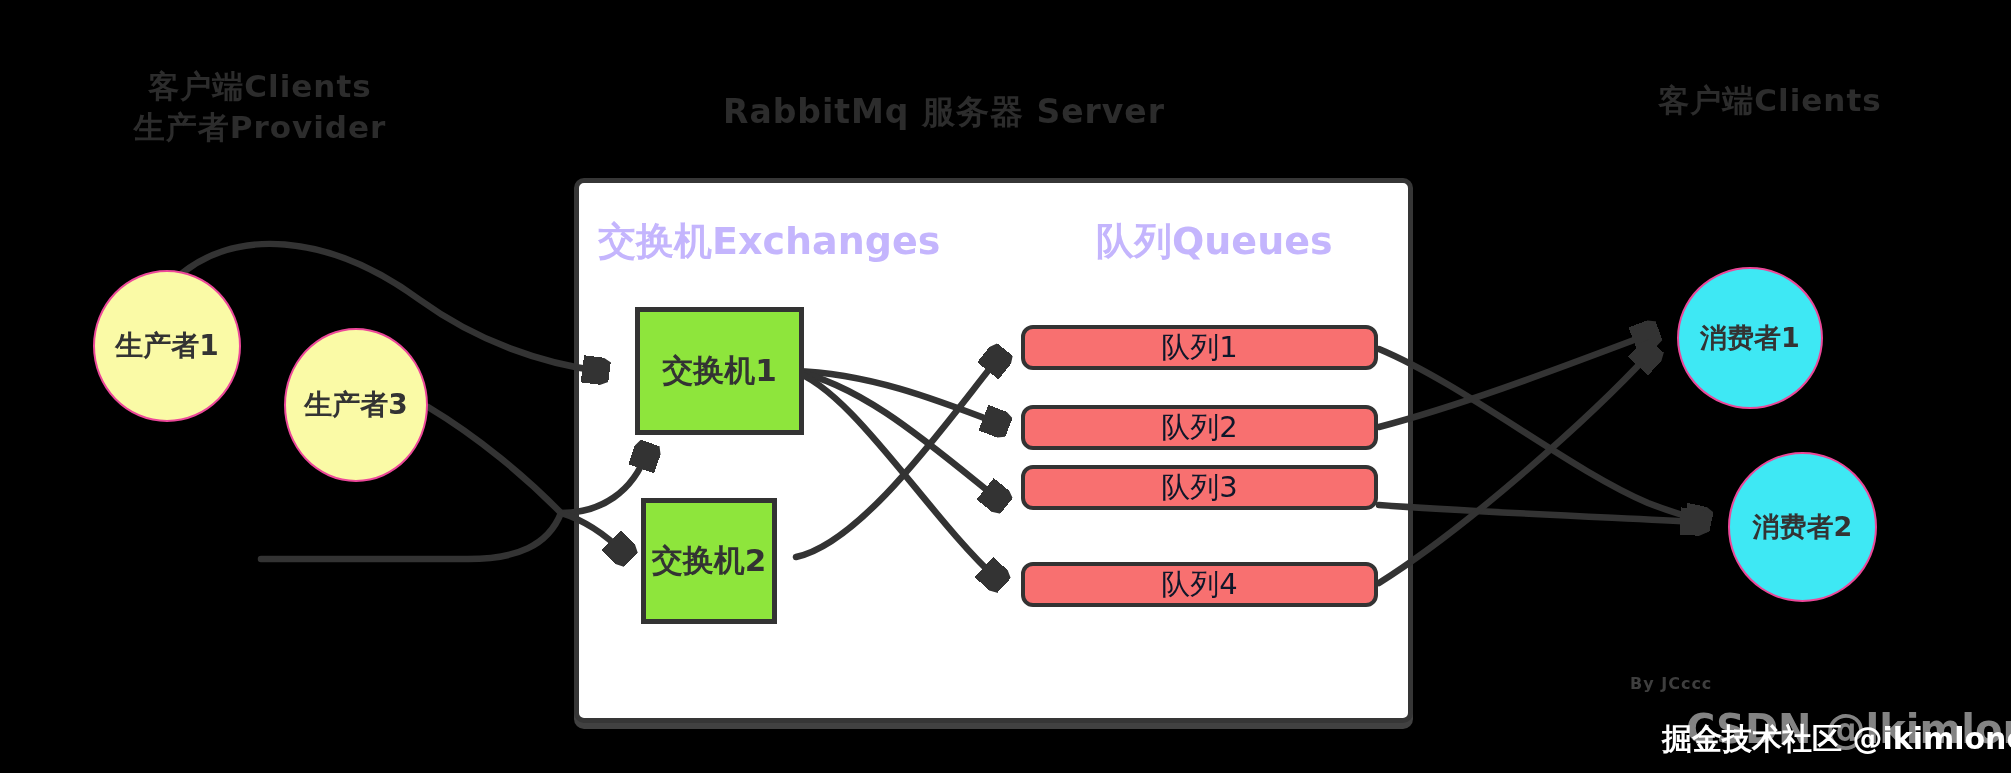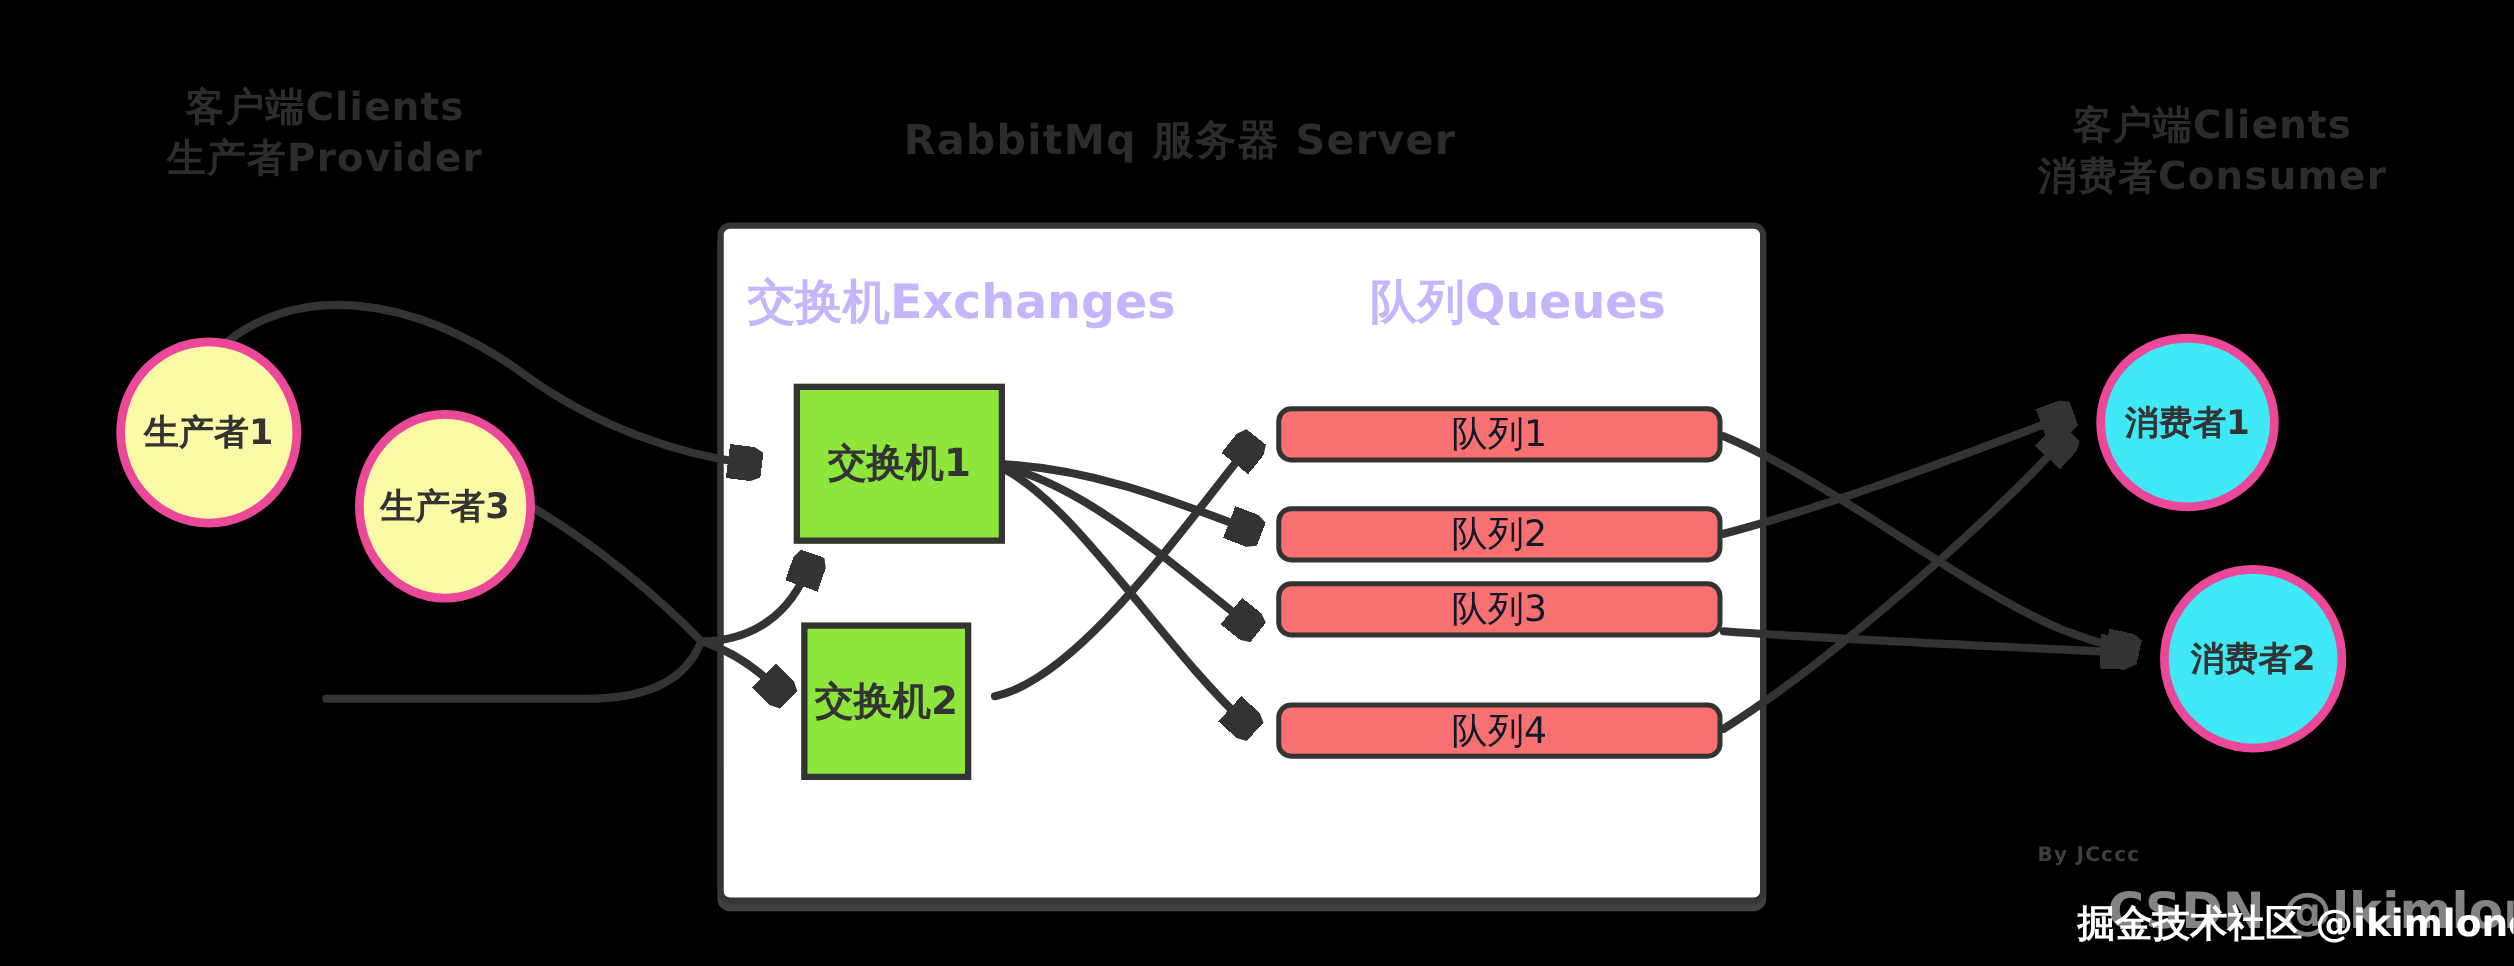--- a/index.html
+++ b/index.html
@@ -27,21 +27,21 @@
   .node{position:absolute;display:flex;align-items:center;justify-content:center;
         box-sizing:border-box;text-align:center;}
   .exchange{background:#8EE53C;border:5px solid #333;font-size:31px;font-weight:bold;}
   .exchange-1{left:635px;top:307px;width:169px;height:128px;}
   .exchange-2{left:641px;top:498px;width:136px;height:126px;}
 
   .queue{left:1021px;width:357px;height:45px;background:#F87070;border:4px solid #333;
          border-radius:12px;font-size:29px;color:#0f172a;}
   .queue-1{top:325px;} .queue-2{top:405px;} .queue-3{top:465px;justify-content:center;} .queue-4{top:562px;}
 
-  .circle{border:7px solid #ec4899;border-radius:50%;font-weight:bold;font-size:28px;}
+  .circle{border:2px solid #ec4899;border-radius:50%;font-weight:bold;font-size:28px;}
   .producer{background:#FAFAA6;}
   .producer-1{left:93px;top:270px;width:148px;height:152px;}
   .producer-3{left:284px;top:328px;width:144px;height:154px;}
   .producer-2{left:116px;top:486px;width:145px;height:153px;}
 
   .consumer{background:#3EE8F4;font-size:27px;}
   .consumer-1{left:1677px;top:267px;width:146px;height:142px;justify-content:center;}
   .consumer-2{left:1728px;top:452px;width:149px;height:150px;}
 
   .edges{position:absolute;left:0;top:0;width:2011px;height:773px;pointer-events:none;}
@@ -59,21 +59,20 @@
 
 <div id="canvas">
 
   <div class="outer-title title-left">
     <div>客户端Clients</div>
     <div>生产者Provider</div>
   </div>
   <div class="outer-title title-center">RabbitMq 服务器 Server</div>
   <div class="outer-title title-right">
     <div>客户端Clients</div>
-    <div>消费者Consumer</div>
   </div>
 
   <div class="server-box"></div>
 
   <svg class="edges" viewBox="0 0 2011 773">
     <defs>
       <marker id="ah" viewBox="0 0 10 10" refX="6.5" refY="5" markerWidth="4.2" markerHeight="4.2" orient="auto">
         <path d="M0 0 L10 5 L0 10 z" fill="#333"></path>
       </marker>
     </defs>

